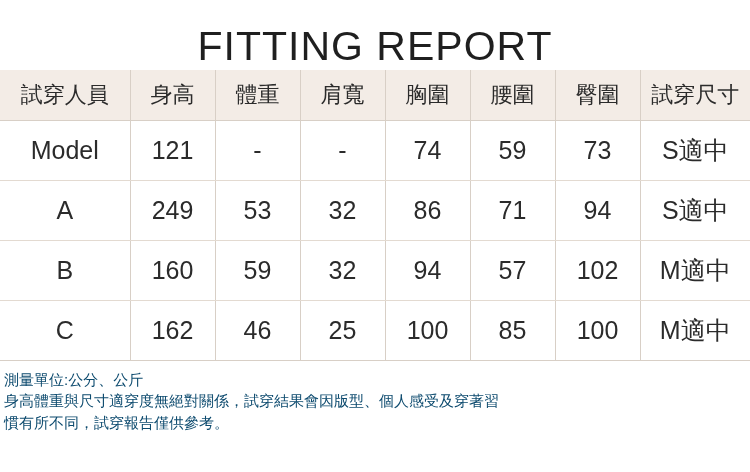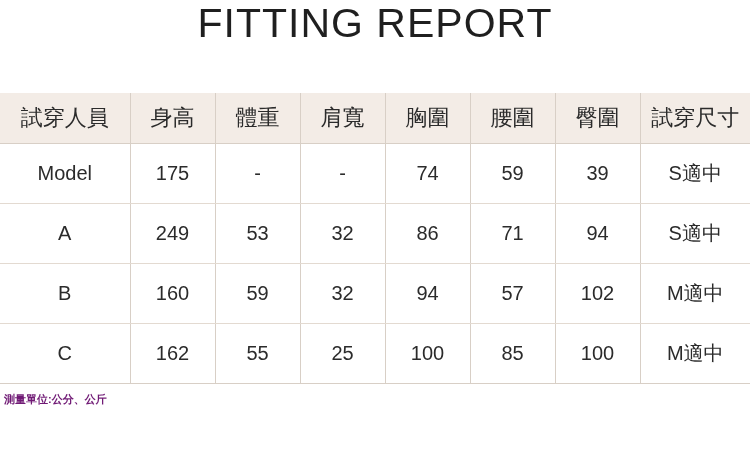--- a/index.html
+++ b/index.html
@@ -17,38 +17,37 @@
   #page {
     position: relative;
     width: 750px;
     height: 472px;
     box-sizing: border-box;
   }
   
   .title-bar {
     height: 70px;
     display: flex;
-    align-items: flex-start;
+    align-items: flex-end;
     justify-content: center;
     background: #ffffff;
   }
   .title-bar .title {
     font-size: 41px;
     letter-spacing: 1px;
     font-weight: 400;
     color: #1f1f1f;
     font-family: "Liberation Sans", sans-serif;
   }
   
   table.fitting {
     width: 750px;
     border-collapse: collapse;
     table-layout: fixed;
     font-size: 21px;
-    margin-top: 23px;
   }
   table.fitting th,
   table.fitting td {
     text-align: center;
     vertical-align: middle;
     border-right: 1px solid #d8cfc6;
     font-weight: 400;
     color: #2b2b2b;
   }
   table.fitting th:last-child,
@@ -58,42 +57,41 @@
   table.fitting thead th {
     background: #f3ece6;
     height: 48px;
     font-size: 22px;
     border-bottom: 1px solid #d8cfc6;
   }
   table.fitting tbody td {
     height: 57px;
     background: #ffffff;
     border-bottom: 1px solid #e3dad1;
-    font-size: 20px;
+    font-size: 25px;
   }
   table.fitting tbody tr:last-child td {
     border-bottom: 1px solid #d8cfc6;
   }
   
   col.c0 { width: 130px; }
   col.c1 { width: 85px; }
   col.c2 { width: 85px; }
   col.c3 { width: 85px; }
   col.c4 { width: 85px; }
   col.c5 { width: 85px; }
   col.c6 { width: 85px; }
   col.c7 { width: 110px; }
 
   
   .notes {
     padding: 8px 4px 0 4px;
-    font-size: 11px;
+    font-size: 15px;
     line-height: 1.42;
-    color: #701a75;
-    font-weight: bold;
+    color: #0c4a6e;
   }
   .notes div {
     white-space: pre-wrap;
   }
 </style>
 </head>
 <body>
 
 <div id="page">
 
@@ -120,26 +118,26 @@
         <th>肩寬</th>
         <th>胸圍</th>
         <th>腰圍</th>
         <th>臀圍</th>
         <th>試穿尺寸</th>
       </tr>
     </thead>
     <tbody>
       <tr>
         <td>Model</td>
-        <td>175</td>
+        <td>121</td>
         <td>-</td>
         <td>-</td>
         <td>74</td>
         <td>59</td>
-        <td>39</td>
+        <td>73</td>
         <td>S適中</td>
       </tr>
       <tr>
         <td>A</td>
         <td>249</td>
         <td>53</td>
         <td>32</td>
         <td>86</td>
         <td>71</td>
         <td>94</td>
@@ -151,27 +149,29 @@
         <td>59</td>
         <td>32</td>
         <td>94</td>
         <td>57</td>
         <td>102</td>
         <td>M適中</td>
       </tr>
       <tr>
         <td>C</td>
         <td>162</td>
-        <td>55</td>
+        <td>46</td>
         <td>25</td>
         <td>100</td>
         <td>85</td>
         <td>100</td>
         <td>M適中</td>
       </tr>
     </tbody>
   </table>
 
   <div class="notes">
     <div>測量單位:公分、公斤</div>
+    <div>身高體重與尺寸適穿度無絕對關係，試穿結果會因版型、個人感受及穿著習</div>
+    <div>慣有所不同，試穿報告僅供參考。</div>
   </div>
 
 </div>
 
 </body></html>

